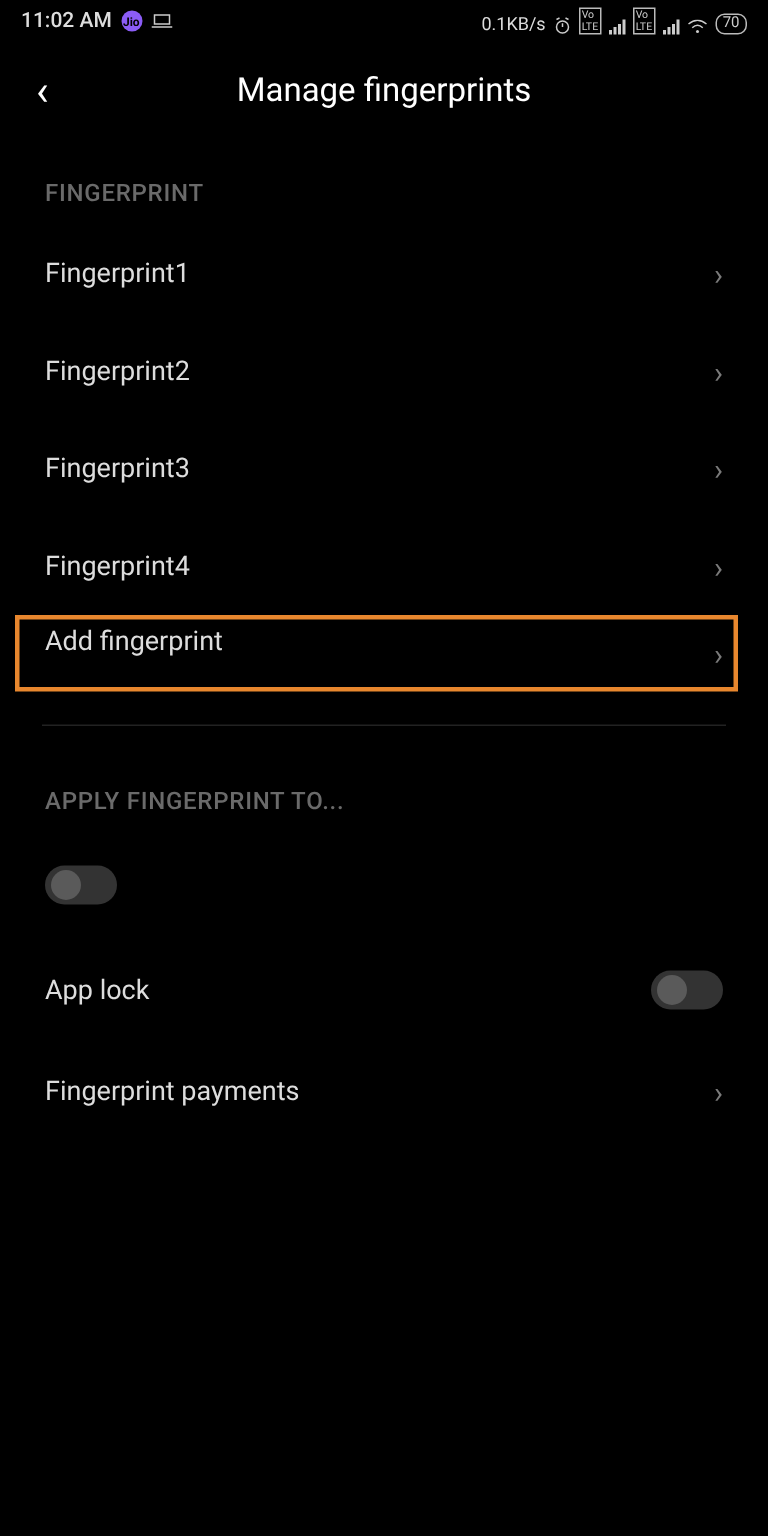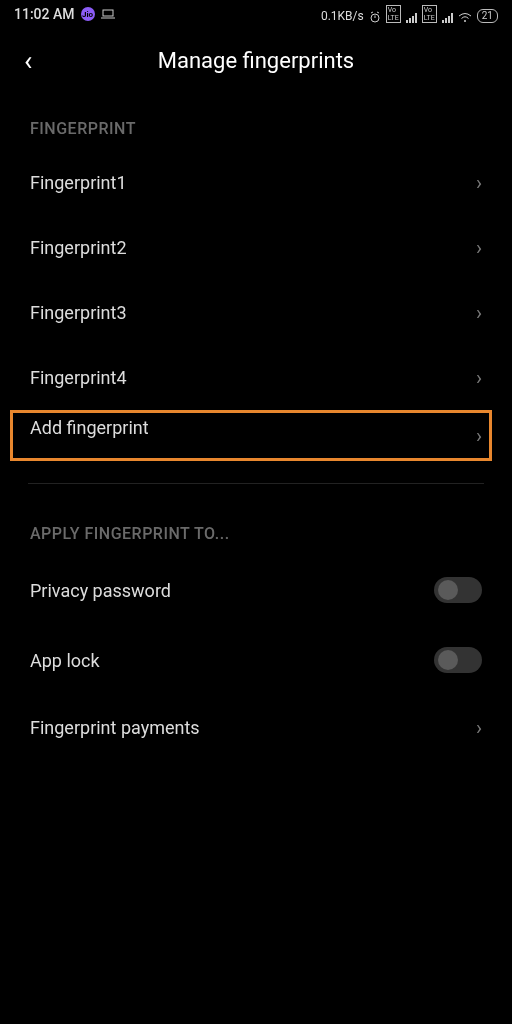--- a/index.html
+++ b/index.html
@@ -201,21 +201,21 @@
         <span></span>
         <span></span>
       </span>
     <span class="status-icon">
       <svg width="14" height="10" viewBox="0 0 14 10">
           <path d="M1 3 Q7 -2 13 3" stroke="#ccc" fill="none" stroke-width="1"></path>
           <path d="M3.5 5.5 Q7 2 10.5 5.5" stroke="#ccc" fill="none" stroke-width="1"></path>
           <circle cx="7" cy="8" r="1" fill="#ccc"></circle>
         </svg>
     </span>
-    <span class="battery">21</span>
+    <span class="battery">70</span>
   </div>
 </div>
 
 <div class="header">
   <div class="back-btn">‹</div>
   <div class="header-title">Manage fingerprints</div>
 </div>
 
 <div class="section-header">FINGERPRINT</div>
 
@@ -244,21 +244,20 @@
     <span>Add fingerprint</span>
   </div>
   <span class="chevron-highlighted">›</span>
 </div>
 
 <div class="divider"></div>
 
 <div class="section-header">APPLY FINGERPRINT TO...</div>
 
 <div class="list-item">
-  <span>Privacy password</span>
   <div class="toggle"></div>
 </div>
 
 <div class="list-item">
   <span>App lock</span>
   <div class="toggle"></div>
 </div>
 
 <div class="list-item">
   <span>Fingerprint payments</span>

